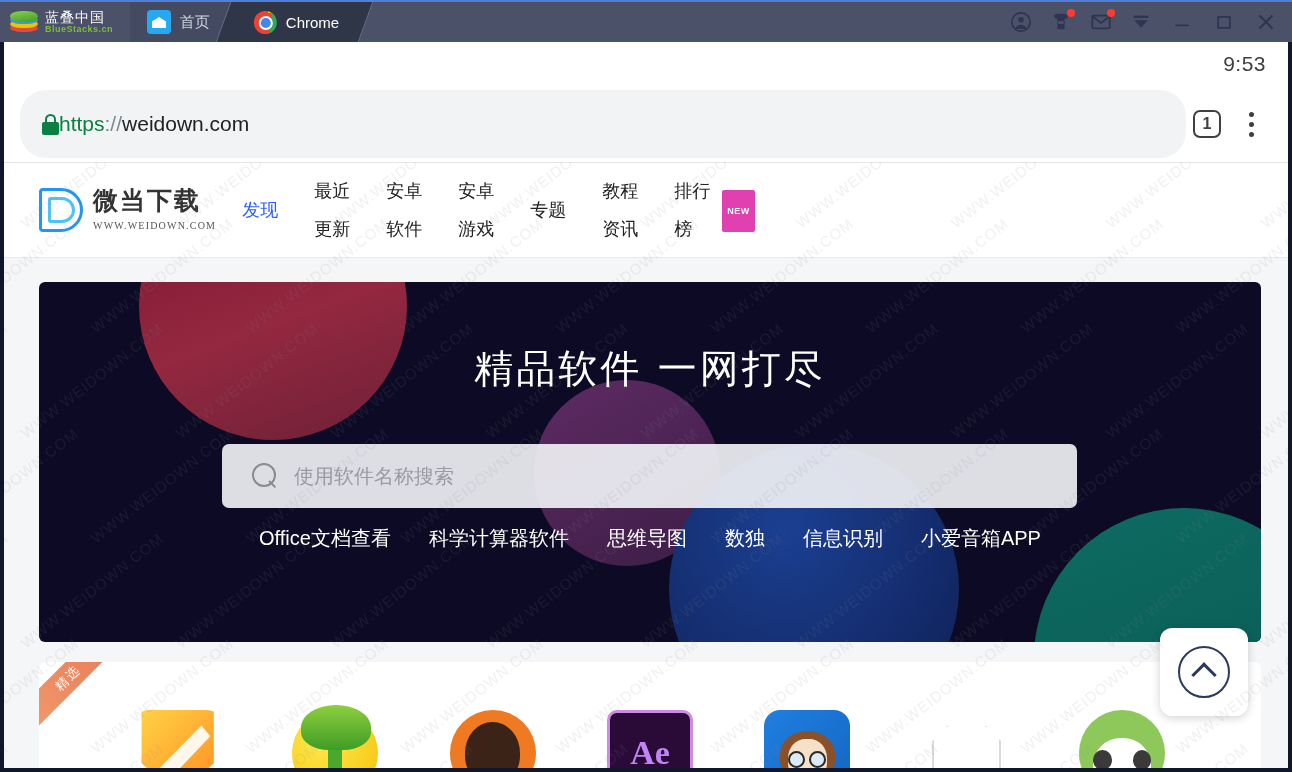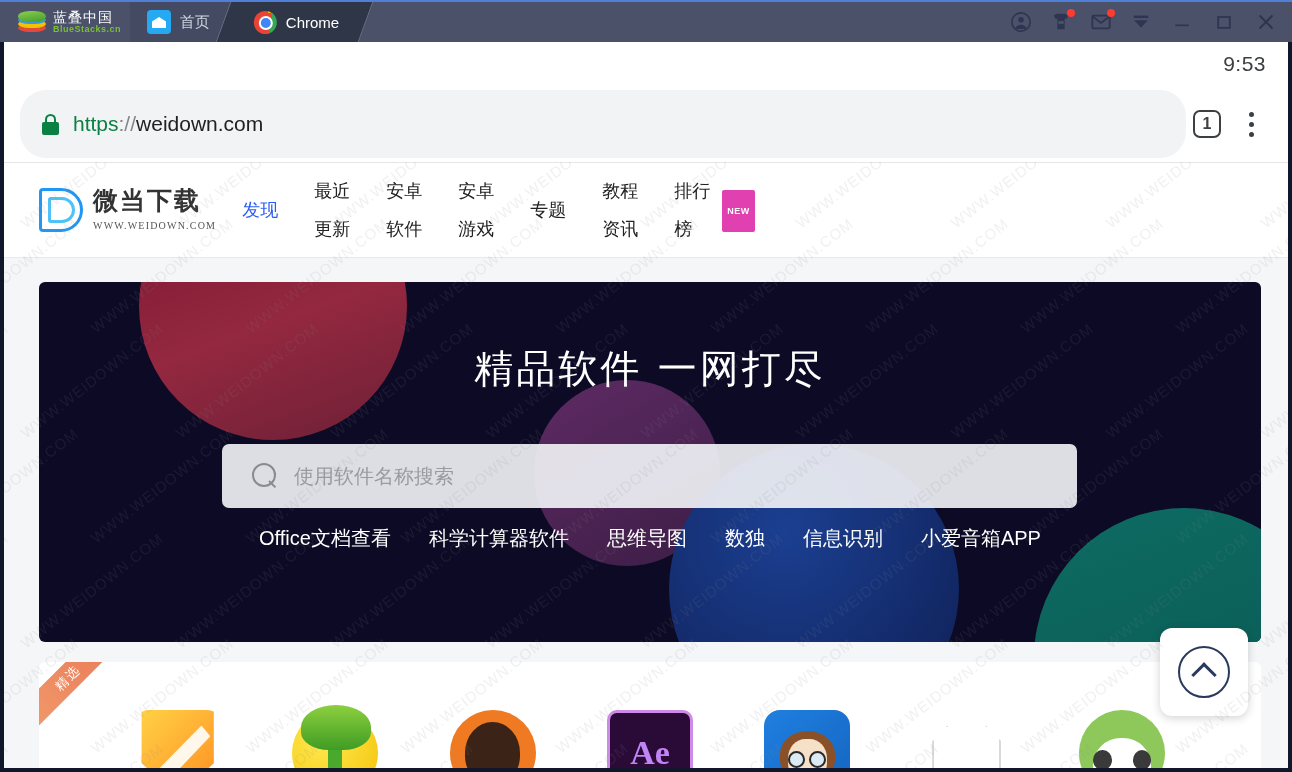--- a/index.html
+++ b/index.html
@@ -13,21 +13,21 @@
   
   #bs-titlebar {
     position: absolute; left: 0; top: 0; width: 1292px; height: 42px;
     background: #4a5169;
     border-top: 2px solid #4f7fd6;
     display: flex; align-items: stretch;
     overflow: hidden;
   }
   #bs-brand {
     width: 130px; display: flex; align-items: center; gap: 7px;
-    padding-left: 18px; flex: none;
+    padding-left: 10px; flex: none;
     position: relative; z-index: 4;
     background: #4a5169;
   }
   .bs-logo-stack { width: 28px; height: 22px; position: relative; flex: none; }
   .bs-logo-stack i {
     position: absolute; left: 0; width: 28px; height: 8px; border-radius: 50%/60%;
     display: block;
   }
   .bs-logo-stack i:nth-child(1){ top: 13px; background: #e24a3b; }
   .bs-logo-stack i:nth-child(2){ top: 9px;  background: #f2c200; }
@@ -104,21 +104,21 @@
     padding-right: 22px; background: #fff;
   }
   #clock { font-size: 21px; color: #3c4043; font-weight: 500; letter-spacing: .5px; }
 
   #omnibar-row {
     height: 76px; display: flex; align-items: center; gap: 0;
     padding: 0 14px 0 16px; background: #fff;
   }
   #omnibox {
     flex: 1 1 auto; height: 68px; border-radius: 26px; background: #f1f3f4;
-    display: flex; align-items: center; gap: 14px; padding: 0 22px;
+    display: flex; align-items: center; padding: 0 22px;
   }
   #omnibox .url { font-size: 21px; color: #202124; white-space: nowrap; }
   #omnibox .url .scheme { color: #0b8043; }
   #omnibox .url .sep { color: #80868b; }
   .lock {
     width: 17px; height: 21px; position: relative; flex: none;
   }
   .lock .body { position: absolute; bottom: 0; left: 0; width: 17px; height: 13px;
                 background: #0b8043; border-radius: 2px; }
   .lock .shackle { position: absolute; top: 0; left: 3px; width: 11px; height: 11px;

